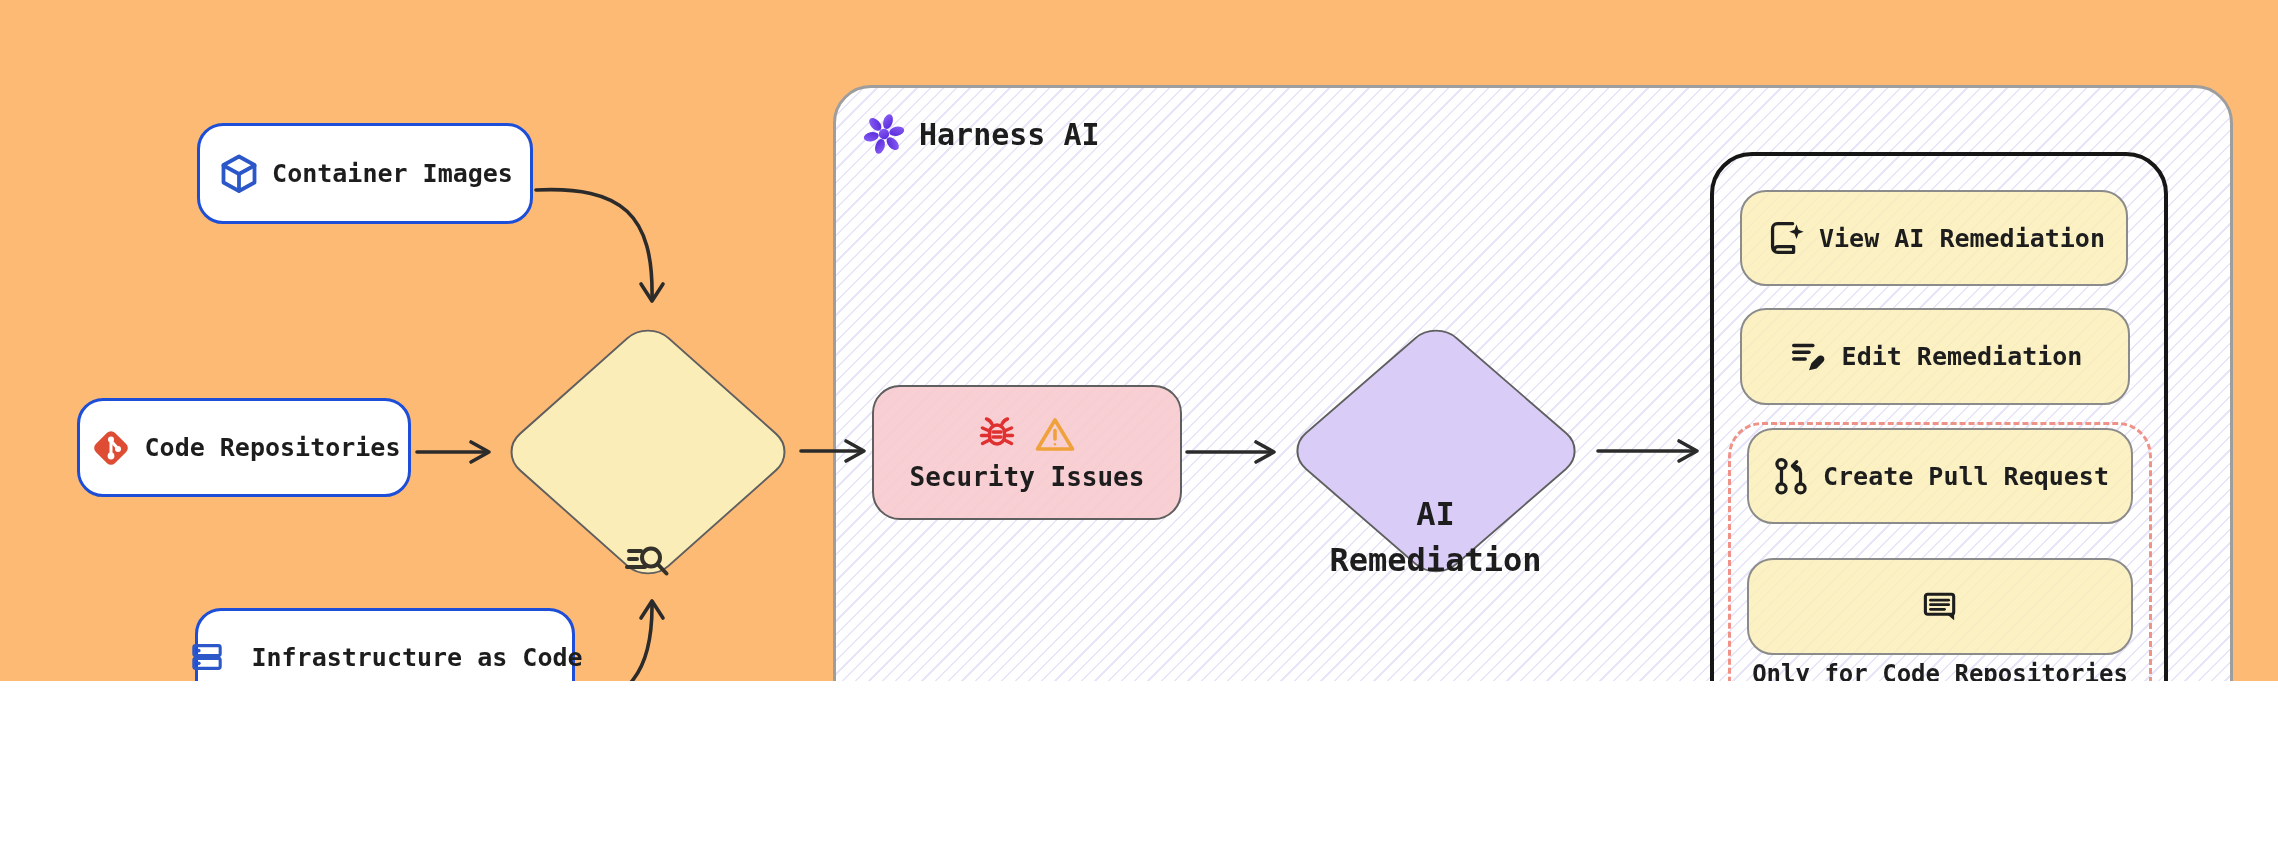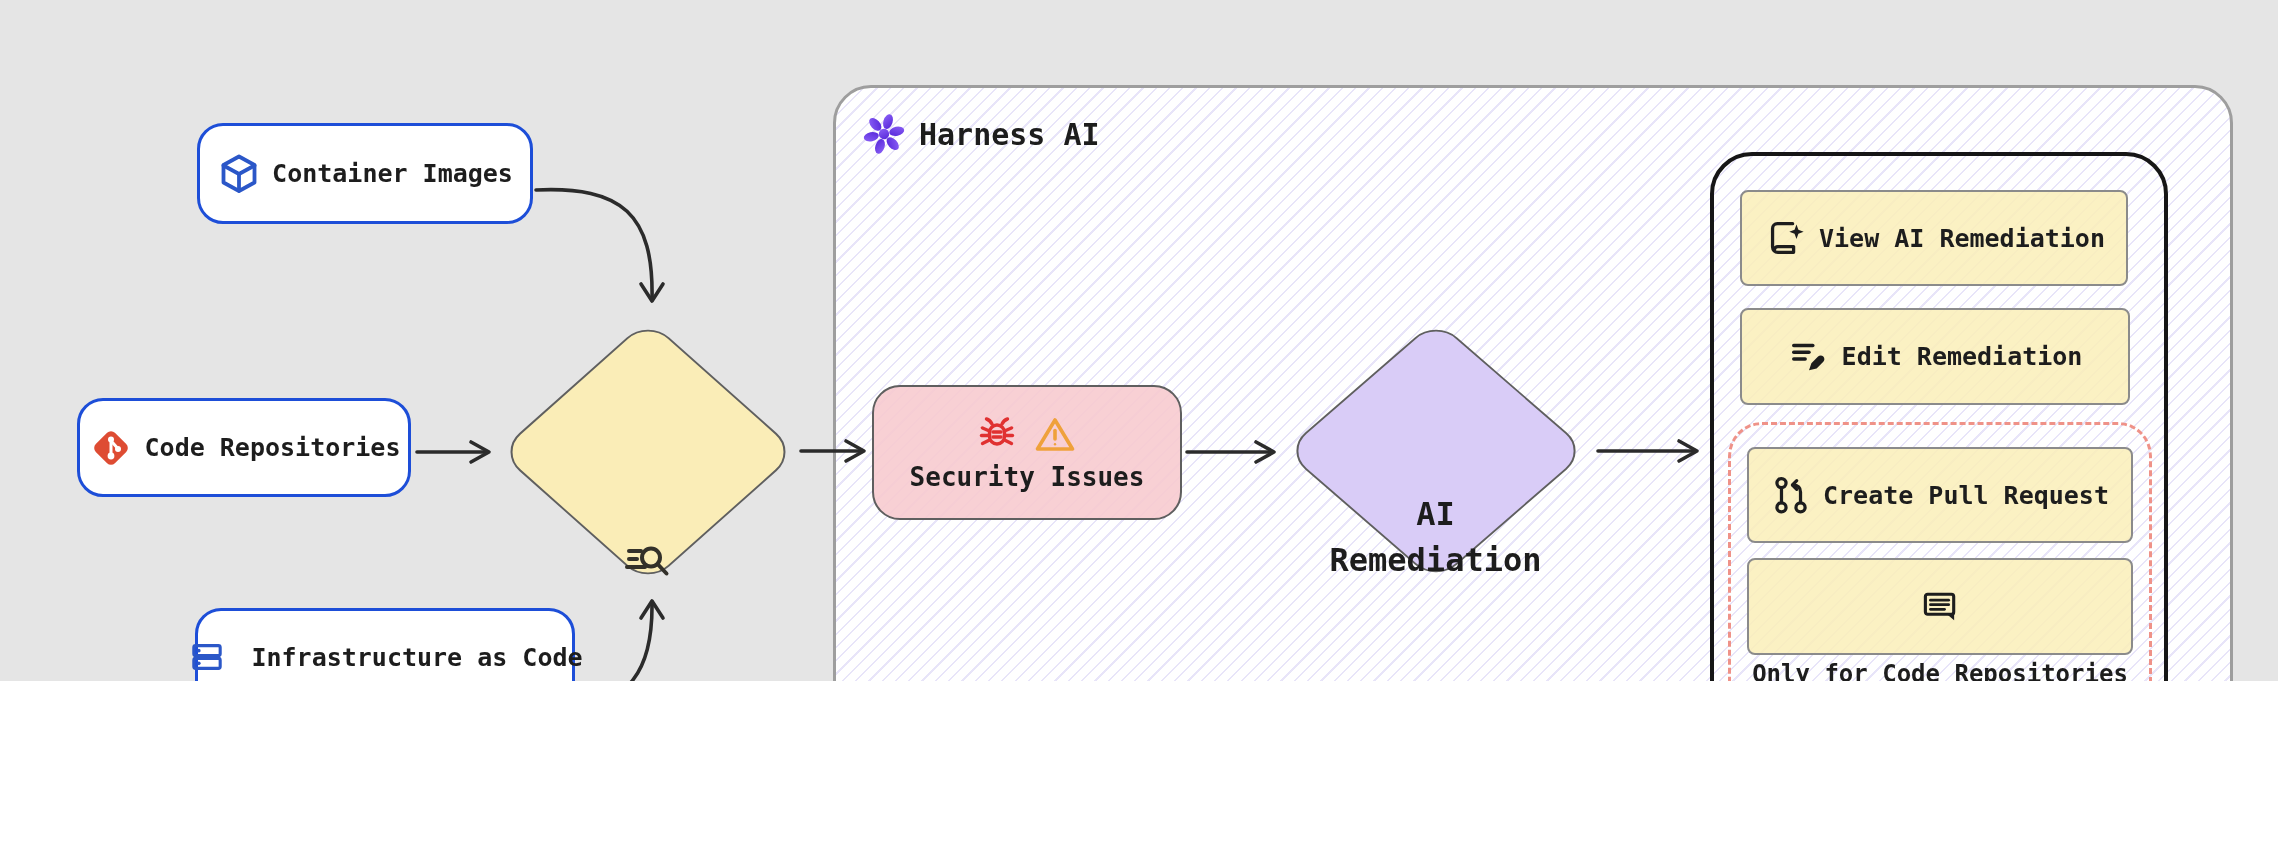--- a/index.html
+++ b/index.html
@@ -1,17 +1,17 @@
 <!DOCTYPE html>
 <html><head>
 <meta charset="utf-8">
 <style>
   html,body{margin:0;padding:0;background:#ffffff;}
   #canvas{
-    position:relative;width:2278px;height:681px;background:#e5e5e5;overflow:hidden;
+    position:relative;width:2278px;height:681px;background:#fdba74;overflow:hidden;
     font-family:"DejaVu Sans Mono","Liberation Mono",monospace;color:#1d1d1d;
   }
   
   .node{
     position:absolute;display:flex;align-items:center;justify-content:center;gap:11px;
     background:#ffffff;border:3px solid #1d4ed8;border-radius:26px;box-sizing:border-box;
     font-size:25px;font-weight:700;z-index:3;
   }
   .node .lbl{white-space:nowrap;}
   
@@ -54,26 +54,26 @@
   }
   .issues .icons{display:flex;align-items:center;gap:16px;}
   .issues .lbl{font-size:26px;font-weight:700;text-align:right;}
   
   .panel{
     position:absolute;left:1710px;top:152px;width:458px;height:596px;box-sizing:border-box;
     border:4px solid #161616;border-radius:42px;z-index:2;
   }
   .action-btn{
     position:absolute;display:flex;align-items:center;justify-content:center;gap:12px;
-    background:rgba(250,238,185,0.85);border:2px solid #8b8b8b;border-radius:8px;box-sizing:border-box;
+    background:rgba(250,238,185,0.85);border:2px solid #8b8b8b;border-radius:26px;box-sizing:border-box;
     font-size:25px;font-weight:700;z-index:4;
   }
   .btn-view{left:1740px;top:190px;width:388px;height:96px;}
   .btn-edit{left:1740px;top:308px;width:390px;height:97px;}
-  .btn-pr{left:1747px;top:447px;width:386px;height:96px;}
+  .btn-pr{left:1747px;top:428px;width:386px;height:96px;}
   .btn-suggest{left:1747px;top:558px;width:386px;height:97px;}
   .dashed-group{
     position:absolute;left:1728px;top:422px;width:424px;height:300px;box-sizing:border-box;
     border:3px dashed #ef9288;border-radius:34px;z-index:3;
   }
   .repo-note{
     position:absolute;left:1728px;top:660px;width:424px;text-align:center;
     font-size:24px;font-weight:700;z-index:4;
   }
   

